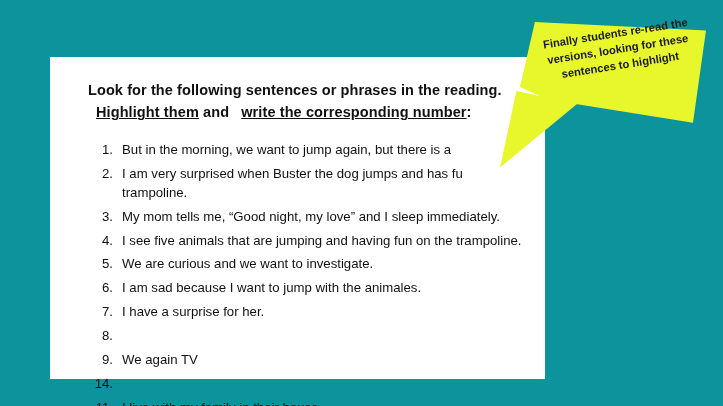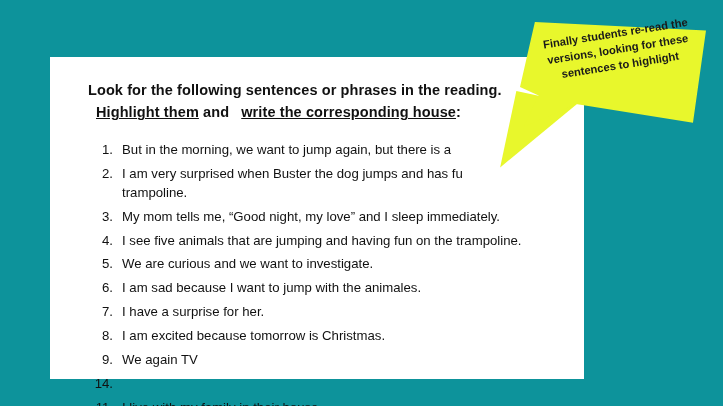--- a/index.html
+++ b/index.html
@@ -16,21 +16,21 @@
   }
   #slide {
     position: absolute;
     inset: 0;
     background: #0d939b;
   }
   #paper {
     position: absolute;
     left: 50px;
     top: 57px;
-    width: 534px;
+    width: 495px;
     height: 322px;
     background: #ffffff;
   }
   #paper-inner {
     position: absolute;
     left: 38px;
     top: 22px;
     right: 20px;
   }
   .heading {
@@ -118,21 +118,21 @@
 </head>
 <body>
 
 <div id="slide">
 
   <div id="paper">
     <div id="paper-inner">
 
       <div class="heading">
         <div class="line1">Look for the following sentences or phrases  in the reading.</div>
-        <div class="line2"><span class="u">Highlight them</span><span> and </span><span class="u">write the corresponding house</span><span>:</span></div>
+        <div class="line2"><span class="u">Highlight them</span><span> and </span><span class="u">write the corresponding number</span><span>:</span></div>
       </div>
 
       <ul class="list">
         <li>
             <span class="num">1.</span>
             <span class="txt">But in the morning, we want to jump again, but there is a</span>
           </li>
         <li style="margin-bottom:2px;">
             <span class="num">2.</span>
             <span class="txt">I am very surprised when Buster the dog jumps and has fu</span>
@@ -156,21 +156,20 @@
         <li>
             <span class="num">6.</span>
             <span class="txt">I am sad because I want to jump with the animales.</span>
           </li>
         <li>
             <span class="num">7.</span>
             <span class="txt">I have a surprise for her.</span>
           </li>
         <li>
             <span class="num">8.</span>
-            <span class="txt">I am excited because tomorrow is Christmas.</span>
           </li>
         <li>
             <span class="num">9.</span>
             <span class="txt">We again TV</span>
           </li>
         <li>
             <span class="num">14.</span>
           </li>
         <li>
             <span class="num">11.</span>

